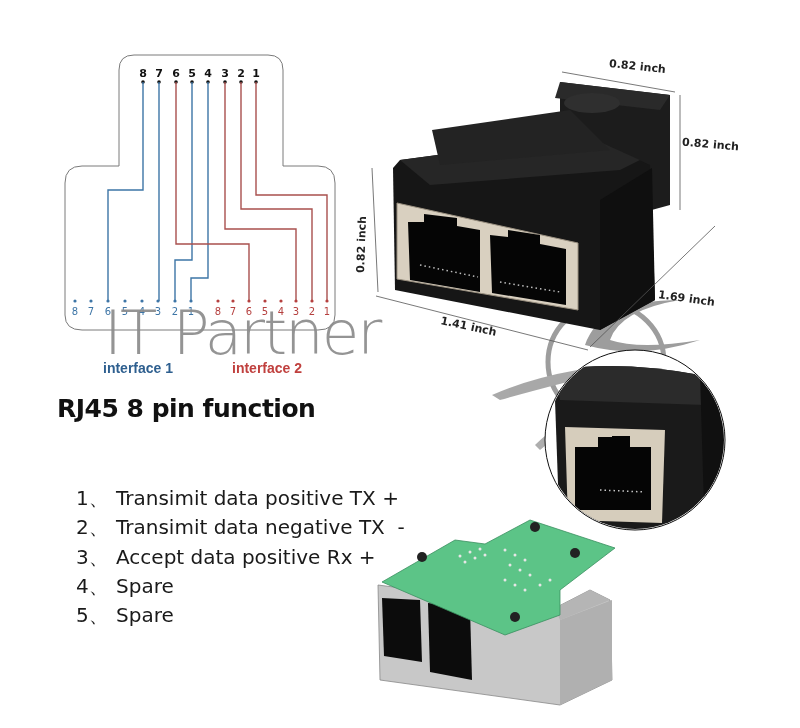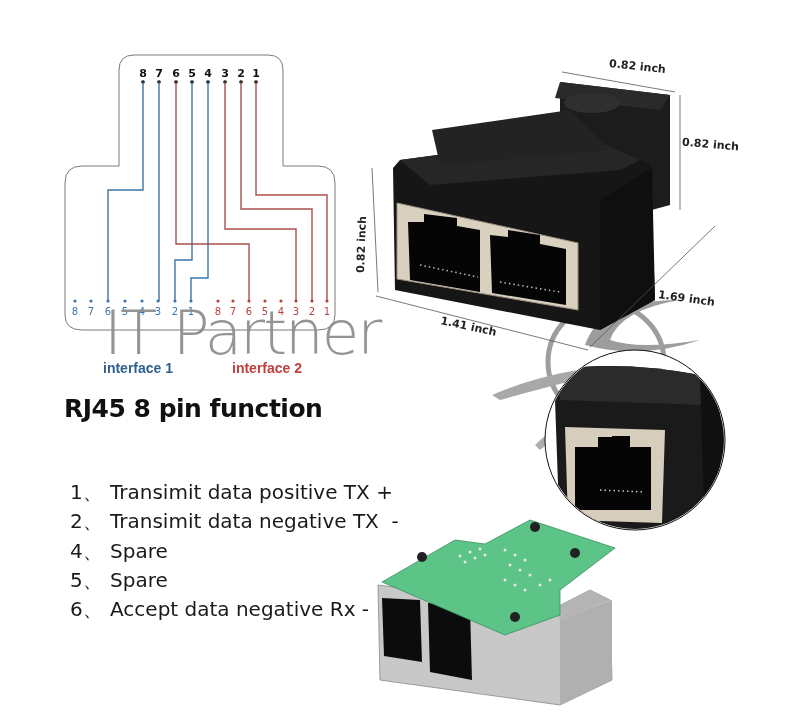--- a/index.html
+++ b/index.html
@@ -6,22 +6,22 @@
     body { width: 800px; height: 728px; position: relative; overflow: hidden;
            font-family: "DejaVu Sans", sans-serif; }
     #diagram-svg { position: absolute; left: 0; top: 0; }
     .iface-label { position: absolute; font-size: 14px; font-weight: bold;
                    font-family: Liberation Sans, sans-serif; margin-top: 24px; }
     .watermark { position: absolute; left: 104px; top: 302px; font-size: 61px;
                  color: #8c8c8c; font-family: "DejaVu Sans", sans-serif;
                  font-weight: 300; letter-spacing: -2px; opacity: 0.92;
                  line-height: 1; white-space: nowrap; -webkit-text-stroke: 0; }
     .heading { position: absolute; left: 57px; top: 394px; font-size: 25px; font-weight: bold;
-               color: #111; font-family: "DejaVu Sans", sans-serif; letter-spacing: -0.5px; margin-left: 7px; }
-    .pin-list { position: absolute; left: 58px; top: 466px; margin: 12px; padding: 0; list-style: none; }
+               color: #111; font-family: "DejaVu Sans", sans-serif; letter-spacing: -0.5px; }
+    .pin-list { position: absolute; left: 58px; top: 466px; margin: 18px; padding: 0; list-style: none; }
     .pin-list li { height: 29.3px; font-size: 20px; color: #1a1a1a; white-space: nowrap;
                    font-family: "DejaVu Sans", sans-serif; line-height: 29px; }
     .pin-num { display: inline-block; width: 40px; }
     .dim { position: absolute; font-size: 11px; font-weight: bold; color: #222;
            font-family: "DejaVu Sans", sans-serif; white-space: nowrap; }
   </style>
 </head>
 <body>
 
 <svg id="diagram-svg" width="800" height="728" viewBox="0 0 800 728" xmlns="http://www.w3.org/2000/svg">
@@ -205,16 +205,16 @@
 <div class="iface-label" style="left:103px; top:336px; color:#2e5f8f;">interface 1</div>
 <div class="iface-label" style="left:232px; top:336px; color:#c0403e;">interface 2</div>
 
 <div class="watermark">IT Partner</div>
 
 <div class="heading">RJ45 8 pin function</div>
 
 <ul class="pin-list">
   <li><span class="pin-num">1、</span><span>Transimit data positive TX +</span></li>
   <li><span class="pin-num">2、</span><span style="white-space:pre;text-align:center;">Transimit data negative TX  -</span></li>
+  <li><span class="pin-num">3、</span><span>Accept data positive Rx +</span></li>
   <li><span class="pin-num">4、</span><span>Spare</span></li>
   <li><span class="pin-num">5、</span><span>Spare</span></li>
-  <li><span class="pin-num">6、</span><span>Accept data negative Rx -</span></li>
 </ul>
 
 </body></html>

